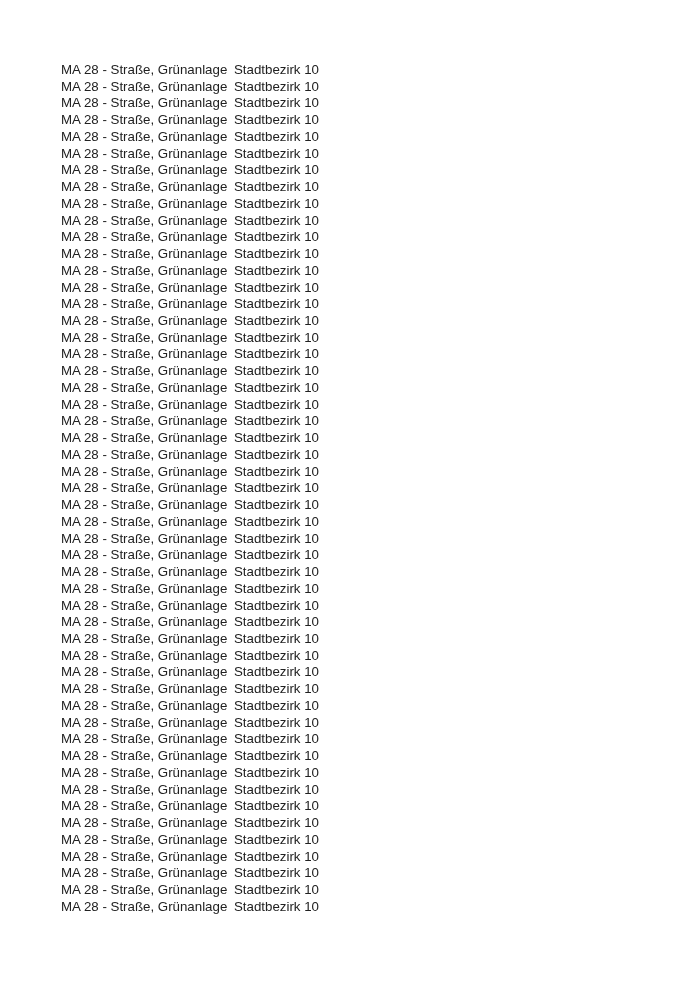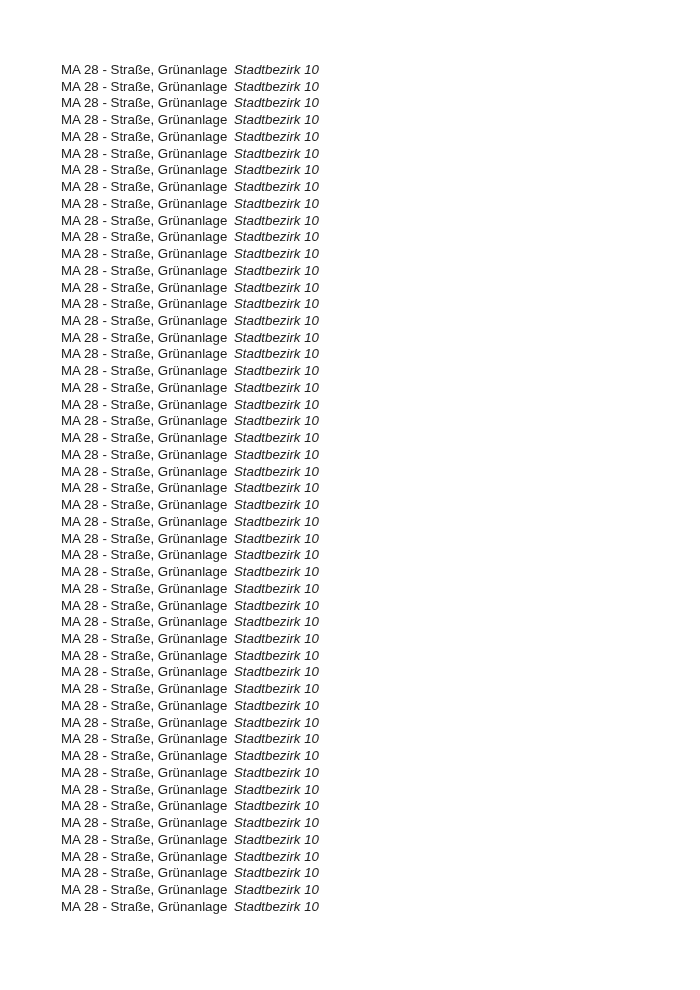--- a/index.html
+++ b/index.html
@@ -31,21 +31,20 @@
     line-height: 16.74px;
     color: #212121;
     white-space: nowrap;
     vertical-align: top;
   }
   td.col-organization {
     width: 173px;
   }
   td.col-district {
     width: auto;
-    font-style: italic;
   }
 </style>
 </head>
 <body style="background: rgb(255, 255, 255);">
 
 <div class="page">
   <table class="listing">
     <tbody>
         <tr>
           <td class="col-organization" style="color: rgb(33, 33, 33);">MA 28 - Straße, Grünanlage</td>

